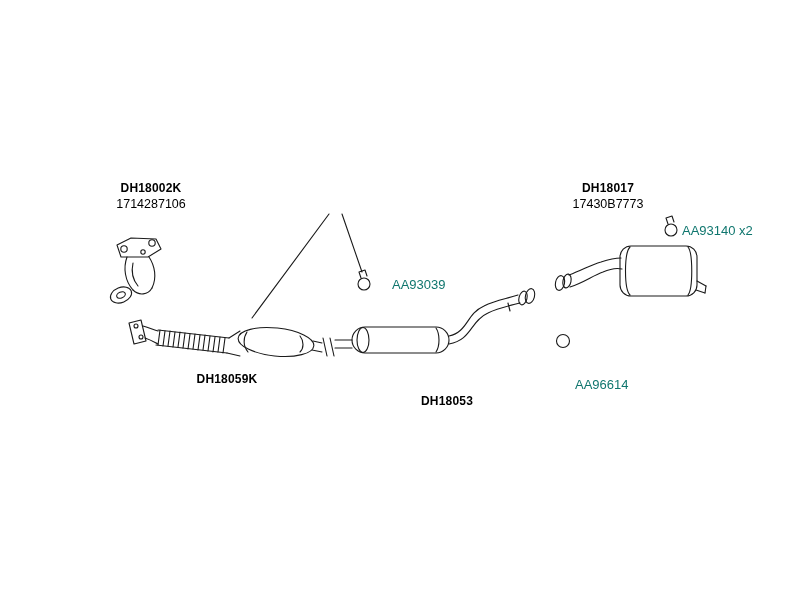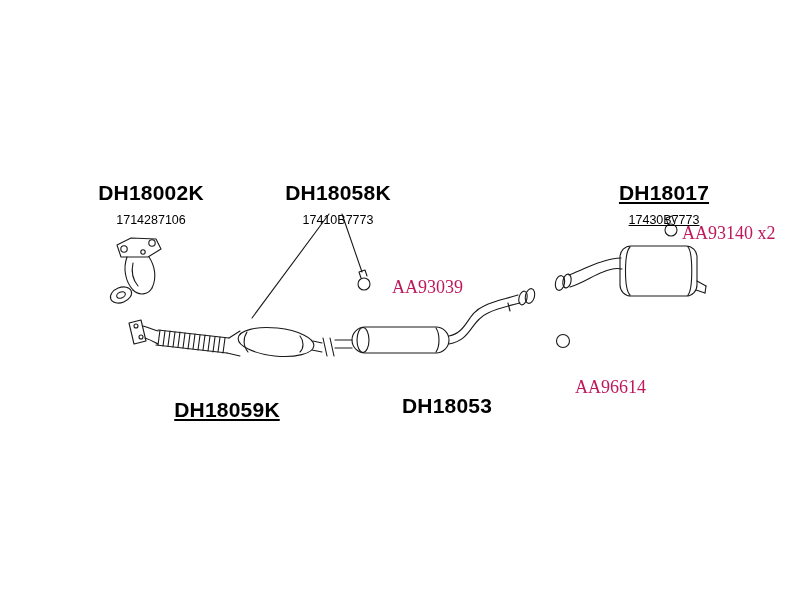--- a/index.html
+++ b/index.html
@@ -1,22 +1,22 @@
 <!DOCTYPE html>
 <html><head>
 <meta charset="utf-8">
 <style>
   * { margin:0; padding:0; box-sizing:border-box; }
   html,body { width:800px; height:600px; background:#ffffff; font-family:"Liberation Sans", sans-serif; }
   .canvas { position:relative; width:800px; height:600px; background:#ffffff; overflow:hidden; }
   .artwork { position:absolute; left:0; top:0; }
   .part-label { position:absolute; transform:translateX(-50%); text-align:center; color:#000; white-space:nowrap; }
-  .part-name { font-size:21px; font-weight:bold; letter-spacing:0.2px; }
-  .part-oem  { font-size:12.5px; margin-top:8px; }
-  .fit-label { position:absolute; font-size:18px; color:#be185d; white-space:nowrap;font-family:Liberation Serif, serif; }
+  .part-name { font-size:12px; font-weight:bold; letter-spacing:0.2px; }
+  .part-oem  { font-size:12.5px; margin-top:2px; }
+  .fit-label { position:absolute; font-size:13px; color:#0f766e; white-space:nowrap; }
 </style>
 </head>
 <body>
 
 <div class="canvas">
 
   <svg class="artwork" width="800" height="600" viewBox="0 0 800 600">
     <g stroke="#1a1a1a" fill="none" stroke-width="1.1" stroke-linecap="round" stroke-linejoin="round">
 
       <g>
@@ -108,31 +108,27 @@
         <circle cx="563" cy="341" r="6.5"></circle>
       </g>
     </g>
   </svg>
 
   <div class="part-label" style="left:151px; top:181px;">
     <div class="part-name">DH18002K</div>
     <div class="part-oem">1714287106</div>
   </div>
 
-  <div class="part-label" style="left:338px; top:181px;">
-    <div class="part-name">DH18058K</div>
-    <div class="part-oem">17410B7773</div>
-  </div>
 
-  <div class="part-label" style="left:664px; top:181px;text-decoration:underline;">
+  <div class="part-label" style="left:608px; top:181px;">
     <div class="part-name">DH18017</div>
     <div class="part-oem">17430B7773</div>
   </div>
 
-  <div class="part-label" style="left:227px; top:398px;text-decoration:underline;">
+  <div class="part-label" style="left:227px; top:372px;">
     <div class="part-name">DH18059K</div>
   </div>
 
   <div class="part-label" style="left:447px; top:394px;">
     <div class="part-name">DH18053</div>
   </div>
 
   <div class="fit-label" style="left:682px; top:223px;">AA93140 x2</div>
   <div class="fit-label" style="left:392px; top:277px;">AA93039</div>
   <div class="fit-label" style="left:575px; top:334px;margin-top:43px;">AA96614</div>

